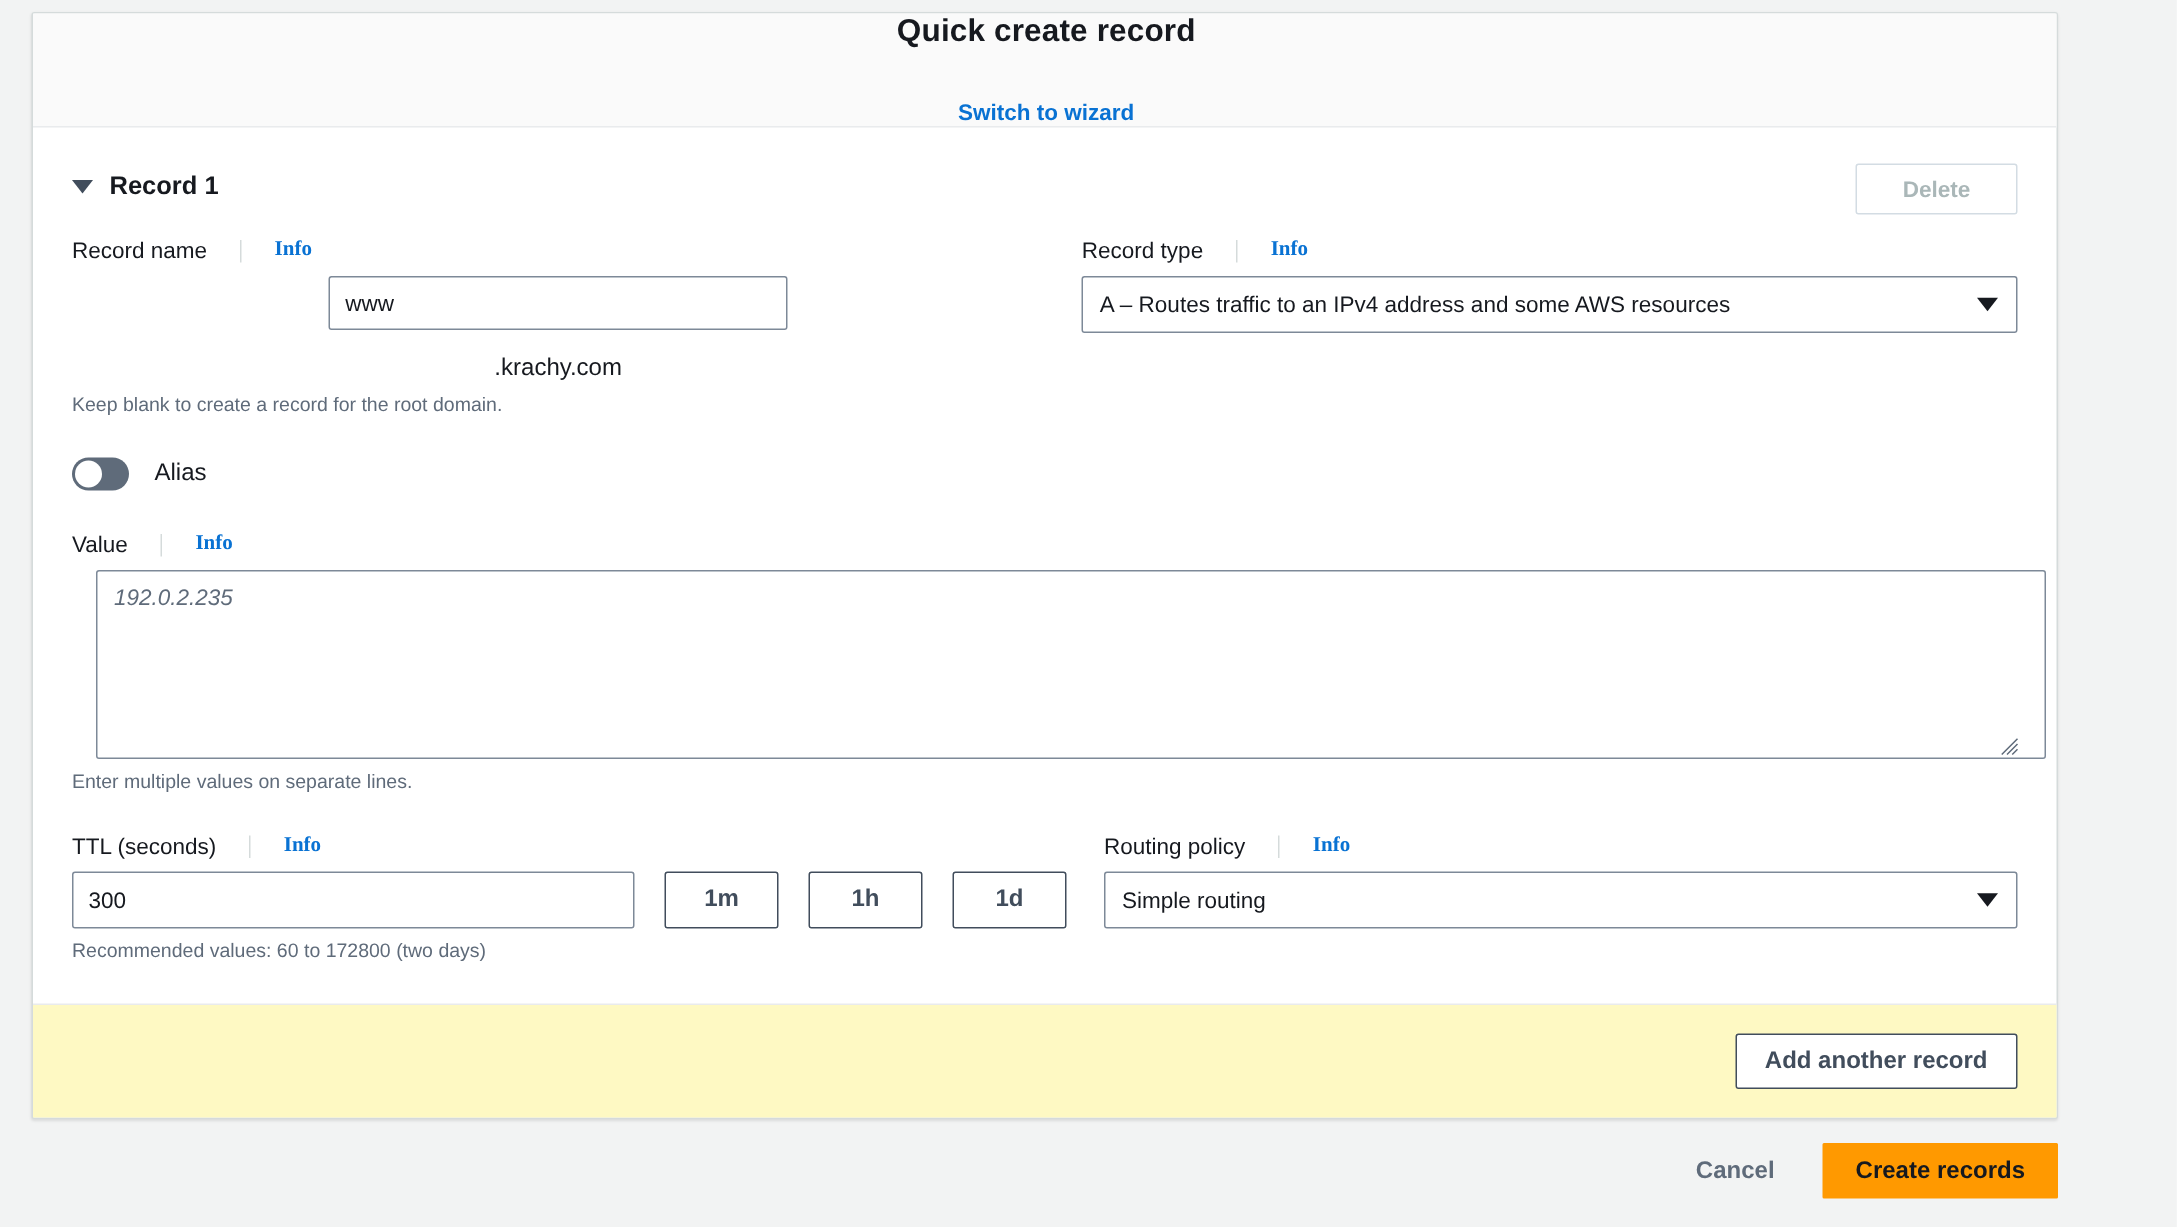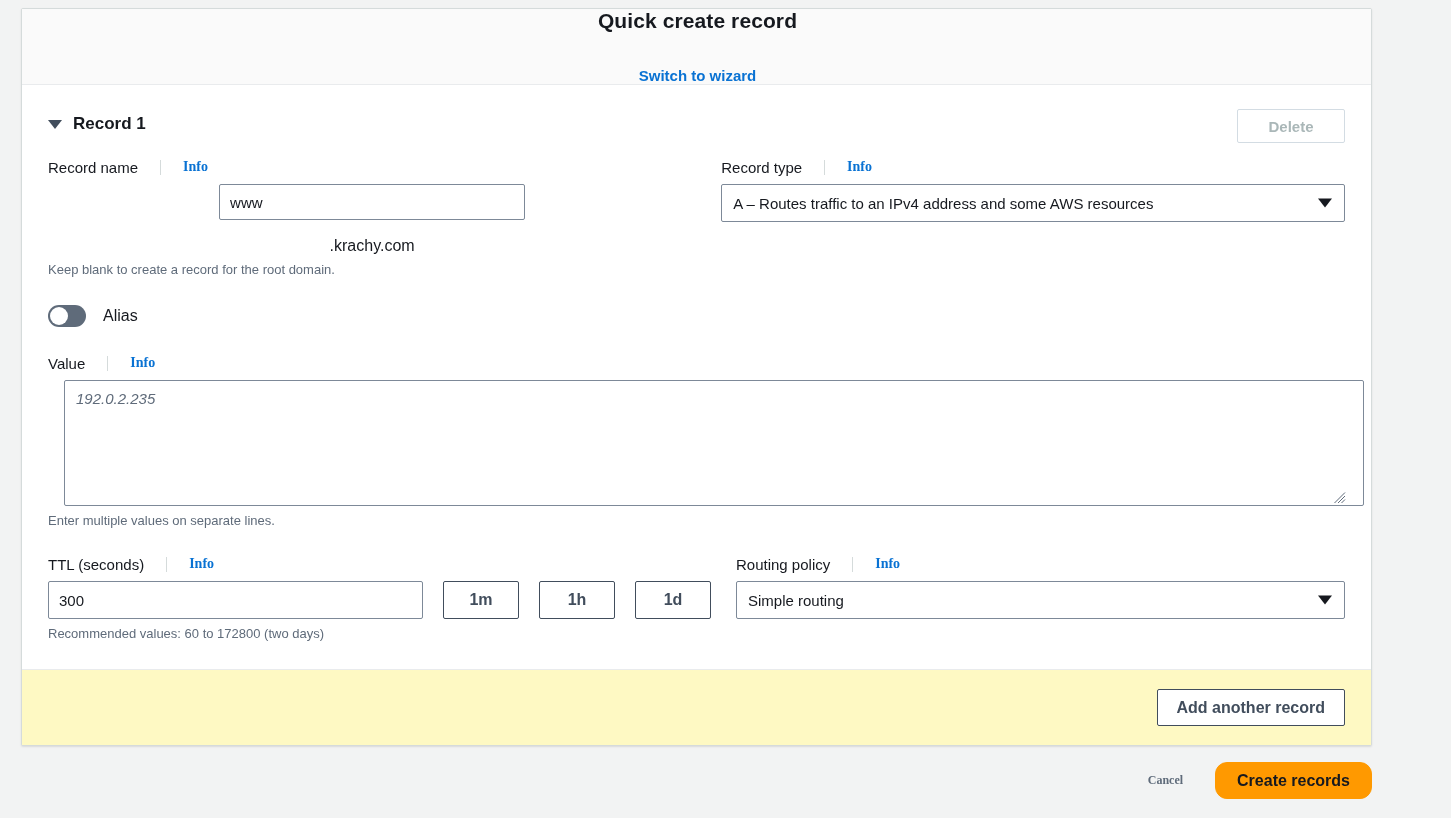--- a/index.html
+++ b/index.html
@@ -289,31 +289,31 @@
     width: 1351px;
     display: flex;
     align-items: center;
     justify-content: flex-end;
     gap: 18px;
   }
   .btn-cancel {
     background: none;
     border: none;
     color: #5f6b7a;
-    font-size: 12px;
-    font-weight: bold;
-    font-family: Liberation Serif, serif;
+    font-size: 16px;
+    font-weight: bold;
+    font-family: Liberation Sans, sans-serif;
     cursor: pointer;
     padding: 8px 14px;
   }
   .btn-primary {
     height: 37px;
     background: #ff9900;
     border: 1px solid #ff9900;
-    border-radius: 12px;
+    border-radius: 1px;
     color: #16191f;
     font-size: 16px;
     font-weight: bold;
     font-family: inherit;
     cursor: pointer;
     padding: 0 21px;
   }
 </style>
 </head>
 <body>

